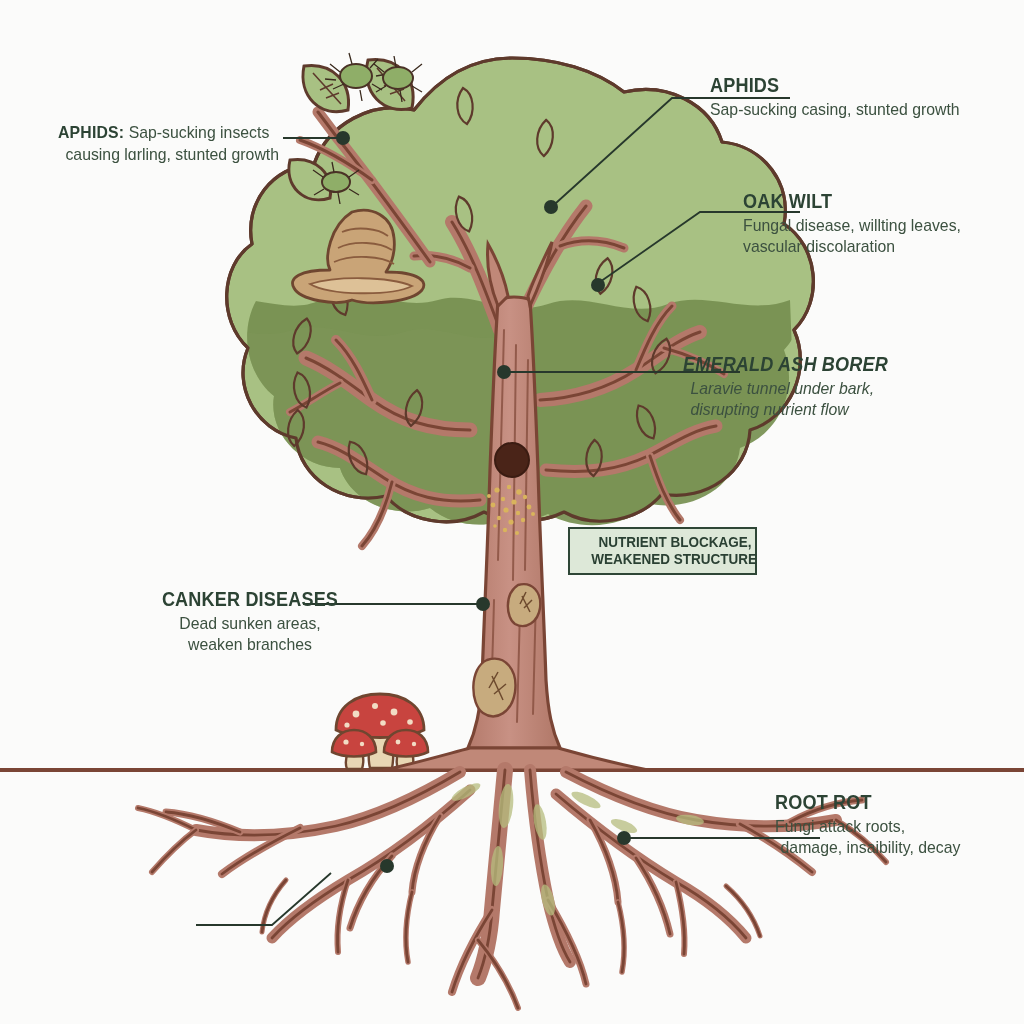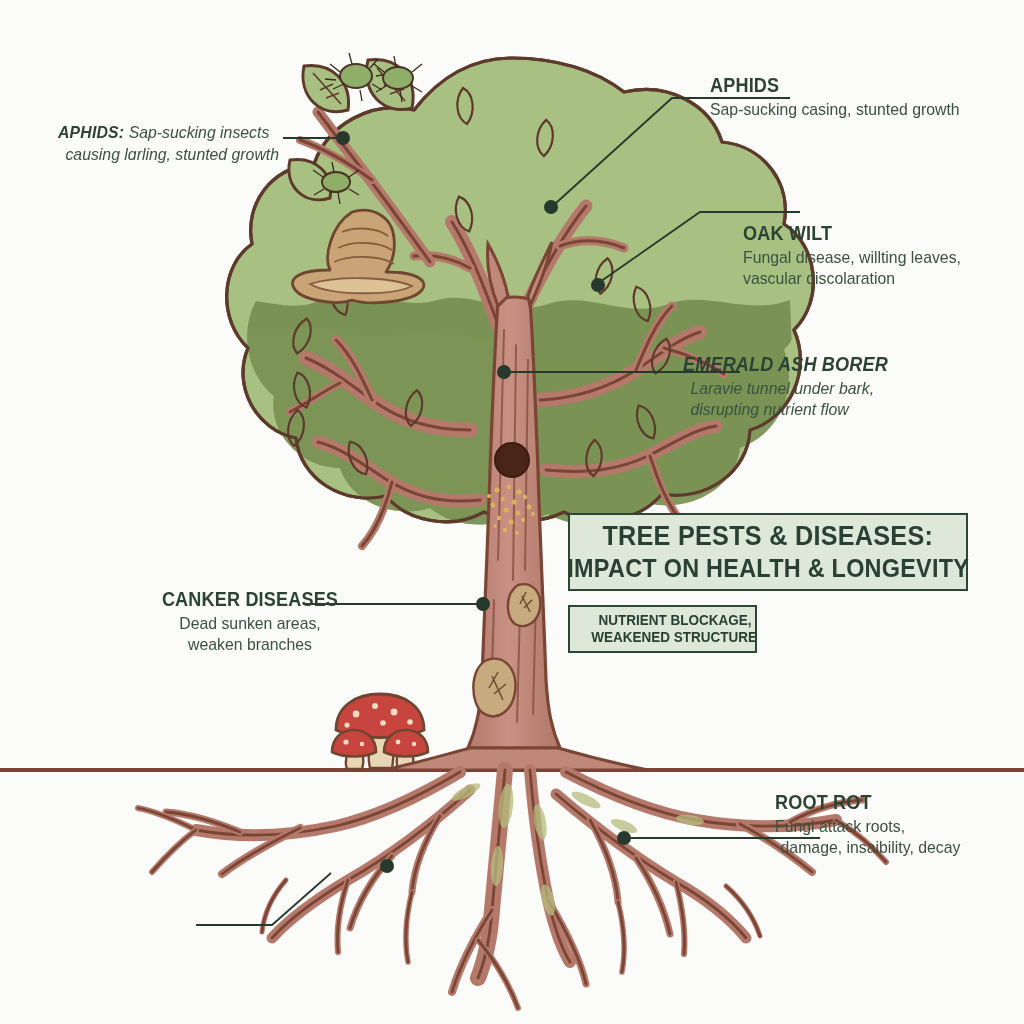--- a/index.html
+++ b/index.html
@@ -421,34 +421,34 @@
       <circle cx="343" cy="138" r="7"></circle>
       <circle cx="551" cy="207" r="7"></circle>
       <circle cx="598" cy="285" r="7"></circle>
       <circle cx="504" cy="372" r="7"></circle>
       <circle cx="483" cy="604" r="7"></circle>
       <circle cx="624" cy="838" r="7"></circle>
       <circle cx="387" cy="866" r="7"></circle>
     </g>
   </svg>
 
-  <div class="callout left" id="c-aphids-left" style="left:58px;top:122px;width:240px;font-style:italic;">
+  <div class="callout left" id="c-aphids-left" style="left:58px;top:122px;width:240px;">
     <div class="inline-lbl">
       <b>APHIDS:</b>
       <span>Sap-sucking insects</span>
     </div>
     <div class="inline-lbl" style="padding-left:8px;">causing lɑrling, stunted growth</div>
   </div>
 
   <div class="callout right" id="c-aphids-right" style="left:710px;top:74px;width:300px;">
     <div class="ttl">APHIDS</div>
     <div class="sub" style="margin-top:4px;">Sap-sucking casing, stunted growth</div>
   </div>
 
-  <div class="callout right" id="c-oak-wilt" style="left:743px;top:190px;width:270px;margin-top:32px;">
+  <div class="callout right" id="c-oak-wilt" style="left:743px;top:190px;width:270px;">
     <div class="ttl">OAK WILT</div>
     <div class="sub" style="margin-top:4px;">Fungal disease, willting leaves,</div>
     <div class="sub">vascular discolaration</div>
   </div>
 
   <div class="callout right" id="c-eab" style="left:683px;top:353px;width:320px;font-style:italic;">
     <div class="ttl">EMERALD ASH BORER</div>
     <div class="sub" style="margin-top:4px;padding-left:8px;">Laravie tunnel under bark,</div>
     <div class="sub" style="padding-left:8px;">disrupting nutrient flow</div>
   </div>
@@ -460,24 +460,20 @@
   </div>
 
   <div class="callout right" id="c-root-rot" style="left:775px;top:791px;width:240px;">
     <div class="ttl">ROOT ROT</div>
     <div class="sub" style="margin-top:4px;">Fungi attack roots,</div>
     <div class="sub" style="padding-left:6px;">damage, insaibility, decay</div>
   </div>
 
 
   <div id="title-block">
-    <div class="tbox" id="title-main">
-      <div class="l1">TREE PESTS &amp; DISEASES:</div>
-      <div class="l2">IMPACT ON HEALTH &amp; LONGEVITY</div>
-    </div>
     <div id="subboxes">
       <div class="tbox subbox">
         <span>NUTRIENT BLOCKAGE,</span>
         <span>WEAKENED STRUCTURE</span>
       </div>
     </div>
   </div>
 
 </div>
 

